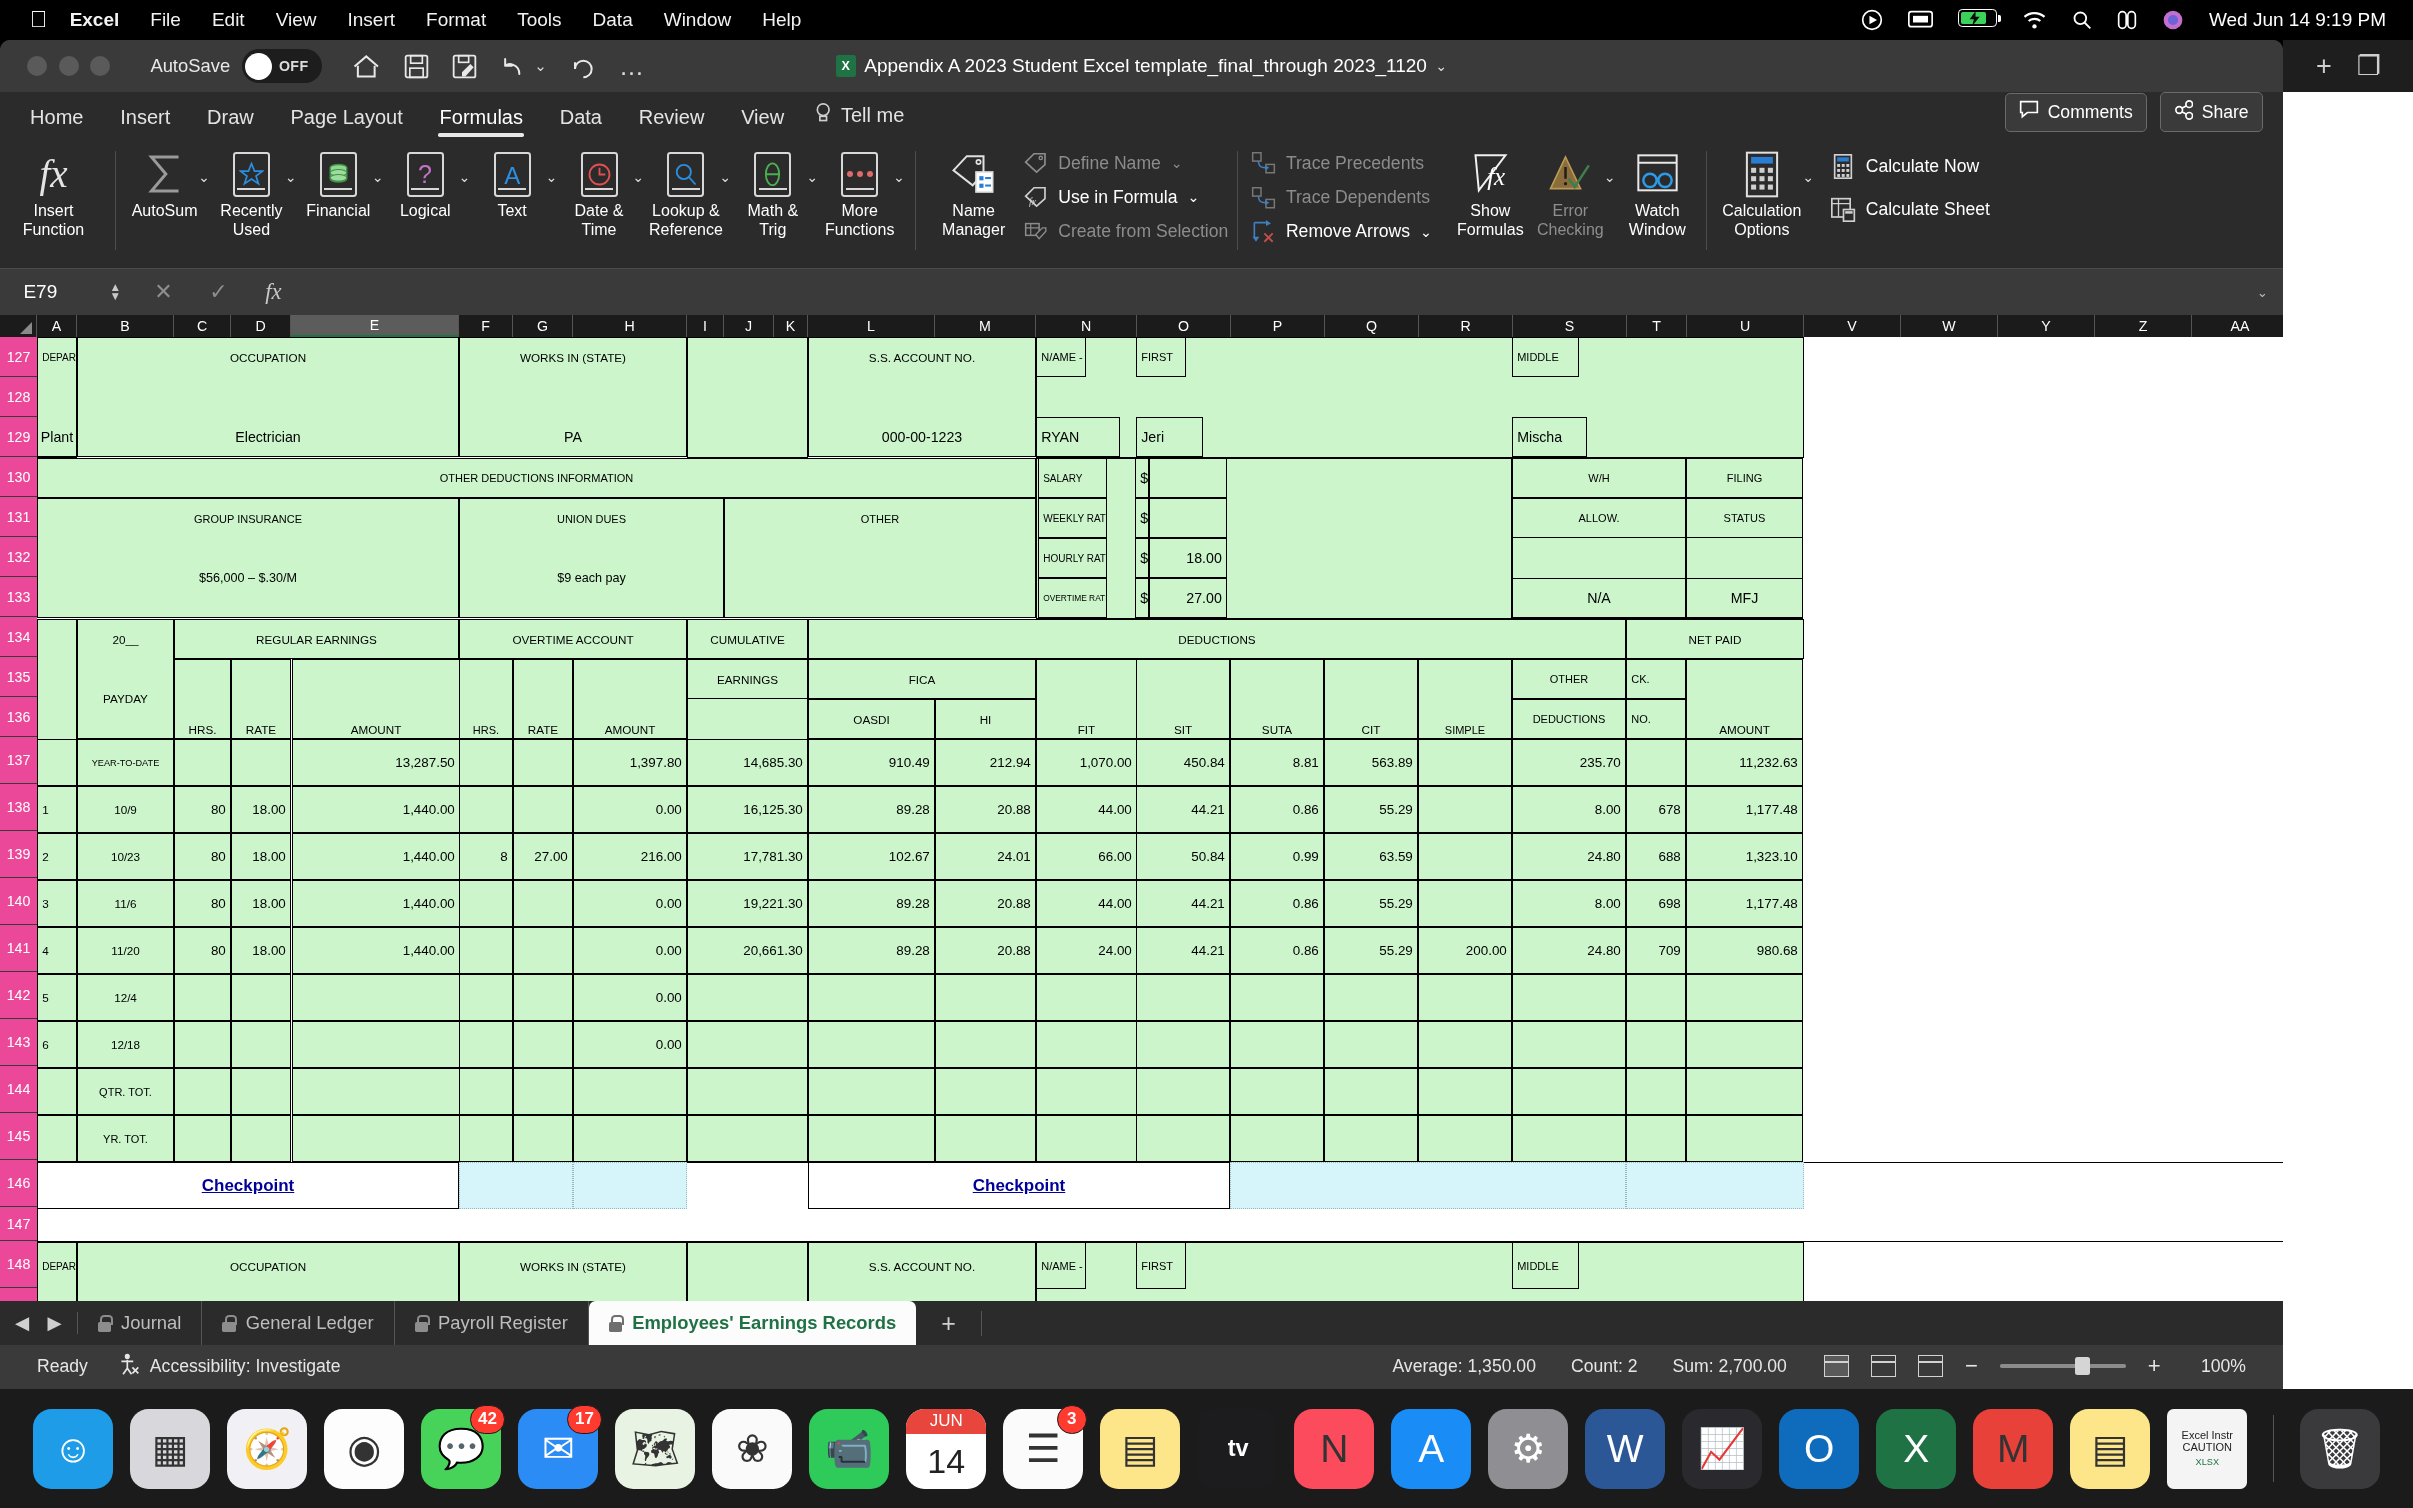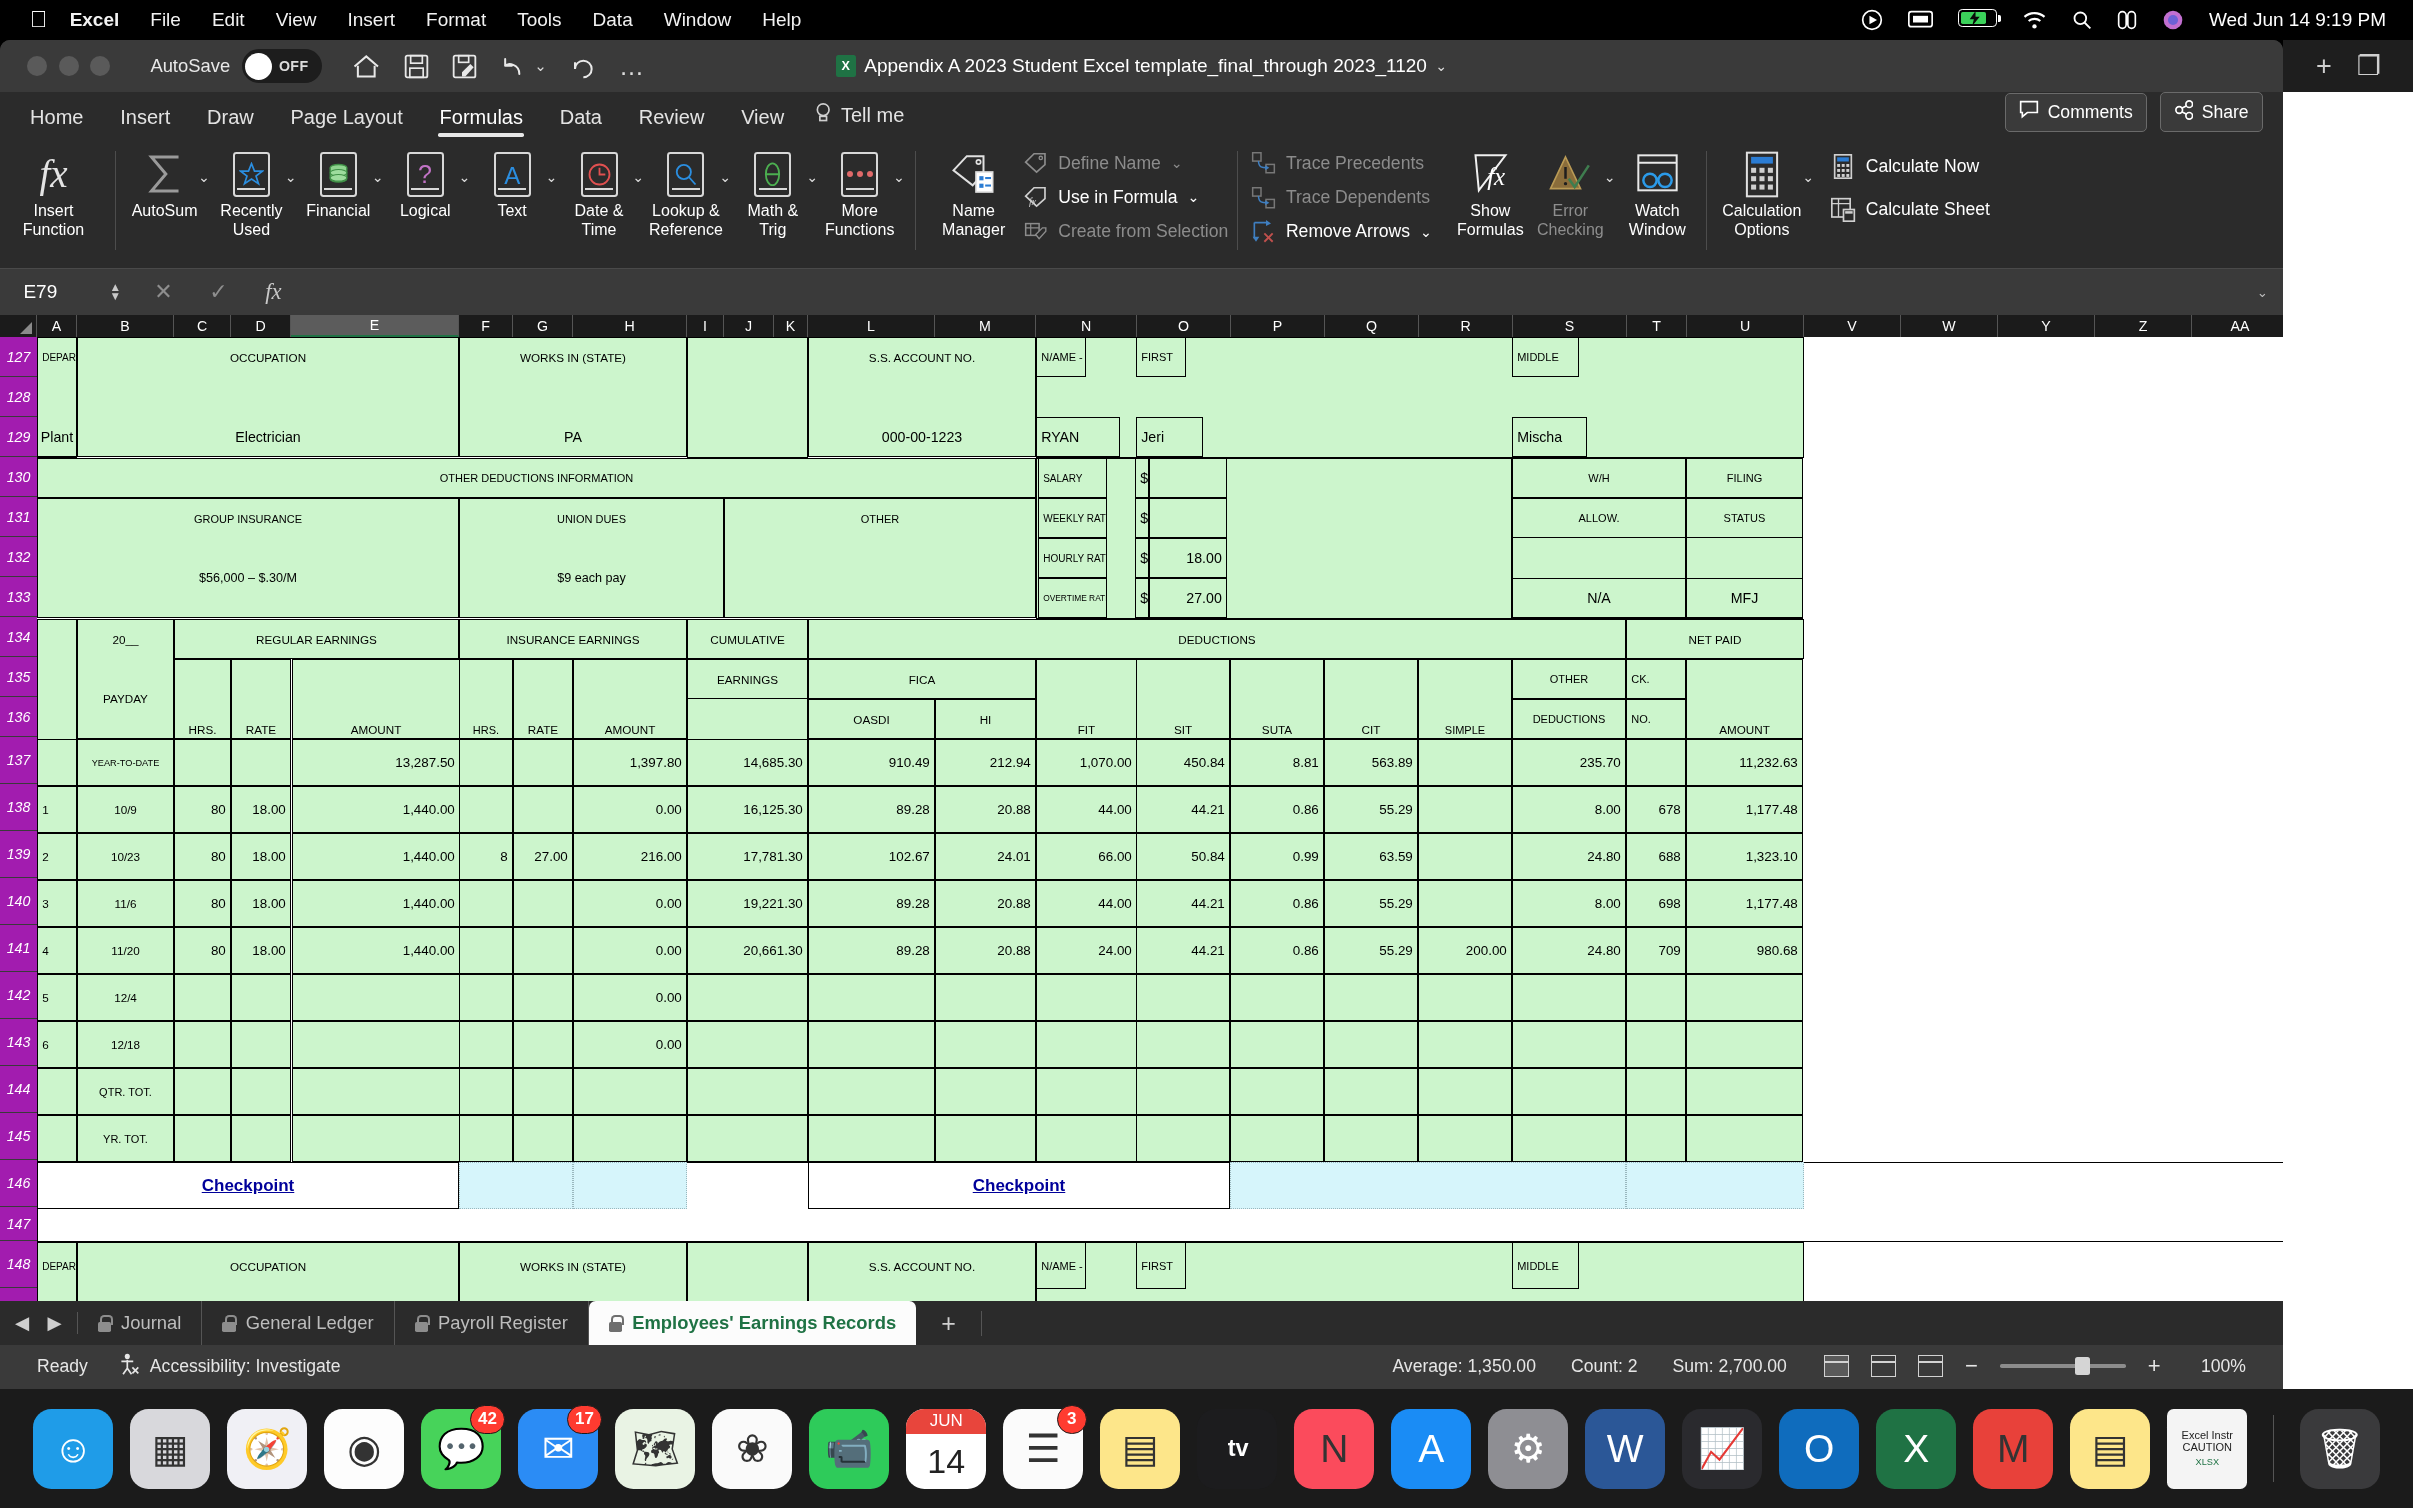--- a/index.html
+++ b/index.html
@@ -66,21 +66,21 @@
   #fbar .fin{flex:1;color:#fff;font-size:19px;background:#434343;height:37px;display:flex;align-items:center;padding-left:13.4px;margin-right:11.7px;border-radius:1.7px;}
   .fb-caret{position:absolute;right:15px;color:#bfbfbf;font-size:13.4px;}
 
   
   #gridwrap{position:relative;height:986px;background:#fff;overflow:hidden;}
   #colhead{height:22px;background:#1b1b1b;display:flex;color:#fff;font-size:14.2px;}
   #colhead .corner{width:37px;background:#1b1b1b;position:relative;flex:none;border-right:0.8px solid #555;}
   #colhead .corner:after{content:"";position:absolute;right:4.2px;bottom:3.4px;border-style:solid;border-width:0 0 12.6px 12.6px;border-color:transparent transparent #8a8a8a transparent;}
   #colhead .c{display:flex;align-items:center;justify-content:center;border-right:0.8px solid #555;flex:none;}
   #colhead .c.sel{background:#5c5c5c;border-bottom:2.5px solid #1f7244;}
-  .rowhead{width:37px;flex:none;background:#a21caf;color:#fff;font-size:14.2px;display:flex;align-items:center;justify-content:center;border-bottom:0.8px solid #3a3a3a;font-style:italic;}
+  .rowhead{width:37px;flex:none;background:#ec4899;color:#fff;font-size:14.2px;display:flex;align-items:center;justify-content:center;border-bottom:0.8px solid #3a3a3a;}
 
   #sheet{position:relative;background:#fff;height:964px;}
 
   
   #sheettabs{height:44px;background:#2b2b2b;display:flex;align-items:center;padding-left:15px;}
   .navarrows{display:flex;gap:18.4px;color:#cfcfcf;font-size:18.4px;padding-right:15px;border-right:0.8px solid #555;}
   .stab{display:flex;align-items:center;gap:10px;color:#bdbdbd;font-size:18.4px;padding:0 20px;height:44px;border-right:0.8px solid #555;}
   .stab.active{background:#fcfcfc;color:#1f7244;font-weight:bold;border-radius:6.7px 6.7px 0 0;border:none;}
   .lock{width:13.4px;height:17px;position:relative;flex:none;}
   .lock i{position:absolute;bottom:0;left:0;width:13.4px;height:10px;background:#8d8d8d;border-radius:1.7px;}
@@ -738,21 +738,21 @@
             <div style="position: absolute; overflow: hidden; white-space: nowrap; display: flex; align-items: center; left: 1649px; top: 121px; width: 117px; height: 40px; border: 0.8px solid rgb(0, 0, 0); font-size: 11px; color: rgb(0, 0, 0); justify-content: center; padding: 0px 4.2px; background: transparent;">FILING</div>
             <div style="position: absolute; overflow: hidden; white-space: nowrap; display: flex; align-items: center; left: 1649px; top: 161px; width: 117px; height: 40px; border: 0.8px solid rgb(0, 0, 0); font-size: 11px; color: rgb(0, 0, 0); justify-content: center; padding: 0px 4.2px; background: transparent;">STATUS</div>
             <div style="position: absolute; overflow: hidden; white-space: nowrap; display: flex; align-items: center; left: 1649px; top: 241px; width: 117px; height: 40px; border: 0.8px solid rgb(0, 0, 0); font-size: 14.2px; color: rgb(0, 0, 0); justify-content: center; padding: 0px 4.2px; background: transparent;">MFJ</div>
             <div style="position: absolute; overflow: hidden; white-space: nowrap; display: flex; align-items: center; left: 0px; top: 282px; width: 40px; height: 121px; background: rgb(204, 245, 204); border: 0.8px solid rgb(0, 0, 0); font-size: 14.2px; color: rgb(0, 0, 0); justify-content: flex-start; padding: 0px 4.2px;"></div>
             <div style="position: absolute; overflow: hidden; white-space: nowrap; display: flex; align-items: center; left: 40px; top: 282px; width: 97px; height: 40px; background: rgb(204, 245, 204); border-top: 0.8px solid rgb(0, 0, 0); border-right: 0.8px solid rgb(0, 0, 0); border-left: 0.8px solid rgb(0, 0, 0); border-image: initial; font-size: 11.7px; color: rgb(0, 0, 0); justify-content: center; padding: 0px 4.2px; border-bottom: none;">20__</div>
             <div style="position: absolute; overflow: hidden; white-space: nowrap; display: flex; align-items: center; left: 40px; top: 322px; width: 97px; height: 80px; background: rgb(204, 245, 204); border-right: 0.8px solid rgb(0, 0, 0); border-bottom: 0.8px solid rgb(0, 0, 0); border-left: 0.8px solid rgb(0, 0, 0); border-image: initial; font-size: 11.7px; color: rgb(0, 0, 0); justify-content: center; padding: 0px 4.2px; border-top: none;">PAYDAY</div>
             <div style="position: absolute; overflow: hidden; white-space: nowrap; display: flex; align-items: center; left: 137px; top: 282px; width: 285px; height: 40px; background: rgb(204, 245, 204); border: 0.8px solid rgb(0, 0, 0); font-size: 11.7px; color: rgb(0, 0, 0); justify-content: center; padding: 0px 4.2px;">REGULAR EARNINGS</div>
             <div style="position: absolute; overflow: hidden; white-space: nowrap; display: flex; left: 137px; top: 322px; width: 57px; height: 80px; background: rgb(204, 245, 204); border: 0.8px solid rgb(0, 0, 0); font-size: 11.7px; color: rgb(0, 0, 0); padding: 0px 4.2px 1.7px; justify-content: center; align-items: flex-end;">HRS.</div>
             <div style="position: absolute; overflow: hidden; white-space: nowrap; display: flex; left: 194px; top: 322px; width: 60px; height: 80px; background: rgb(204, 245, 204); border: 0.8px solid rgb(0, 0, 0); font-size: 11.7px; color: rgb(0, 0, 0); justify-content: center; padding: 0px 4.2px 1.7px; align-items: flex-end;">RATE</div>
             <div style="position: absolute; overflow: hidden; white-space: nowrap; display: flex; left: 255px; top: 322px; width: 168px; height: 80px; background: rgb(204, 245, 204); border: 0.8px solid rgb(0, 0, 0); font-size: 11.7px; color: rgb(0, 0, 0); justify-content: center; padding: 0px 4.2px 1.7px; align-items: flex-end;">AMOUNT</div>
-            <div style="position: absolute; overflow: hidden; white-space: nowrap; display: flex; align-items: center; left: 422px; top: 282px; width: 228px; height: 40px; background: rgb(204, 245, 204); border: 0.8px solid rgb(0, 0, 0); font-size: 11.7px; color: rgb(0, 0, 0); justify-content: center; padding: 0px 4.2px;">INSURANCE EARNINGS</div>
+            <div style="position: absolute; overflow: hidden; white-space: nowrap; display: flex; align-items: center; left: 422px; top: 282px; width: 228px; height: 40px; background: rgb(204, 245, 204); border: 0.8px solid rgb(0, 0, 0); font-size: 11.7px; color: rgb(0, 0, 0); justify-content: center; padding: 0px 4.2px;">OVERTIME ACCOUNT</div>
             <div style="position: absolute; overflow: hidden; white-space: nowrap; display: flex; left: 422px; top: 322px; width: 54px; height: 80px; background: rgb(204, 245, 204); border: 0.8px solid rgb(0, 0, 0); font-size: 11px; color: rgb(0, 0, 0); justify-content: center; padding: 0px 4.2px 1.7px; align-items: flex-end;">HRS.</div>
             <div style="position: absolute; overflow: hidden; white-space: nowrap; display: flex; left: 476px; top: 322px; width: 60px; height: 80px; background: rgb(204, 245, 204); border: 0.8px solid rgb(0, 0, 0); font-size: 11.7px; color: rgb(0, 0, 0); justify-content: center; padding: 0px 4.2px 1.7px; align-items: flex-end;">RATE</div>
             <div style="position: absolute; overflow: hidden; white-space: nowrap; display: flex; left: 536px; top: 322px; width: 114px; height: 80px; background: rgb(204, 245, 204); border: 0.8px solid rgb(0, 0, 0); font-size: 11.7px; color: rgb(0, 0, 0); justify-content: center; padding: 0px 4.2px 1.7px; align-items: flex-end;">AMOUNT</div>
             <div style="position: absolute; overflow: hidden; white-space: nowrap; display: flex; align-items: center; left: 650px; top: 282px; width: 121px; height: 121px; background: rgb(204, 245, 204); border: 0.8px solid rgb(0, 0, 0); font-size: 14.2px; color: rgb(0, 0, 0); justify-content: flex-start; padding: 0px 4.2px;"></div>
             <div style="position: absolute; overflow: hidden; white-space: nowrap; display: flex; align-items: center; left: 650px; top: 282px; width: 121px; height: 40px; border: 0.8px solid rgb(0, 0, 0); font-size: 11.7px; color: rgb(0, 0, 0); justify-content: center; padding: 0px 4.2px; background: transparent;">CUMULATIVE</div>
             <div style="position: absolute; overflow: hidden; white-space: nowrap; display: flex; align-items: center; left: 650px; top: 322px; width: 121px; height: 40px; border: 0.8px solid rgb(0, 0, 0); font-size: 11.7px; color: rgb(0, 0, 0); justify-content: center; padding: 0px 4.2px; background: transparent;">EARNINGS</div>
             <div style="position: absolute; overflow: hidden; white-space: nowrap; display: flex; align-items: center; left: 771px; top: 282px; width: 818px; height: 40px; background: rgb(204, 245, 204); border: 0.8px solid rgb(0, 0, 0); font-size: 11.7px; color: rgb(0, 0, 0); justify-content: center; padding: 0px 4.2px;">DEDUCTIONS</div>
             <div style="position: absolute; overflow: hidden; white-space: nowrap; display: flex; align-items: center; left: 771px; top: 322px; width: 228px; height: 40px; background: rgb(204, 245, 204); border: 0.8px solid rgb(0, 0, 0); font-size: 11.7px; color: rgb(0, 0, 0); justify-content: center; padding: 0px 4.2px;">FICA</div>
             <div style="position: absolute; overflow: hidden; white-space: nowrap; display: flex; align-items: center; left: 771px; top: 362px; width: 127px; height: 40px; background: rgb(204, 245, 204); border: 0.8px solid rgb(0, 0, 0); font-size: 11.7px; color: rgb(0, 0, 0); justify-content: center; padding: 0px 4.2px;">OASDI</div>
             <div style="position: absolute; overflow: hidden; white-space: nowrap; display: flex; align-items: center; left: 898px; top: 362px; width: 101px; height: 40px; background: rgb(204, 245, 204); border: 0.8px solid rgb(0, 0, 0); font-size: 11.7px; color: rgb(0, 0, 0); justify-content: center; padding: 0px 21px;">HI</div>

